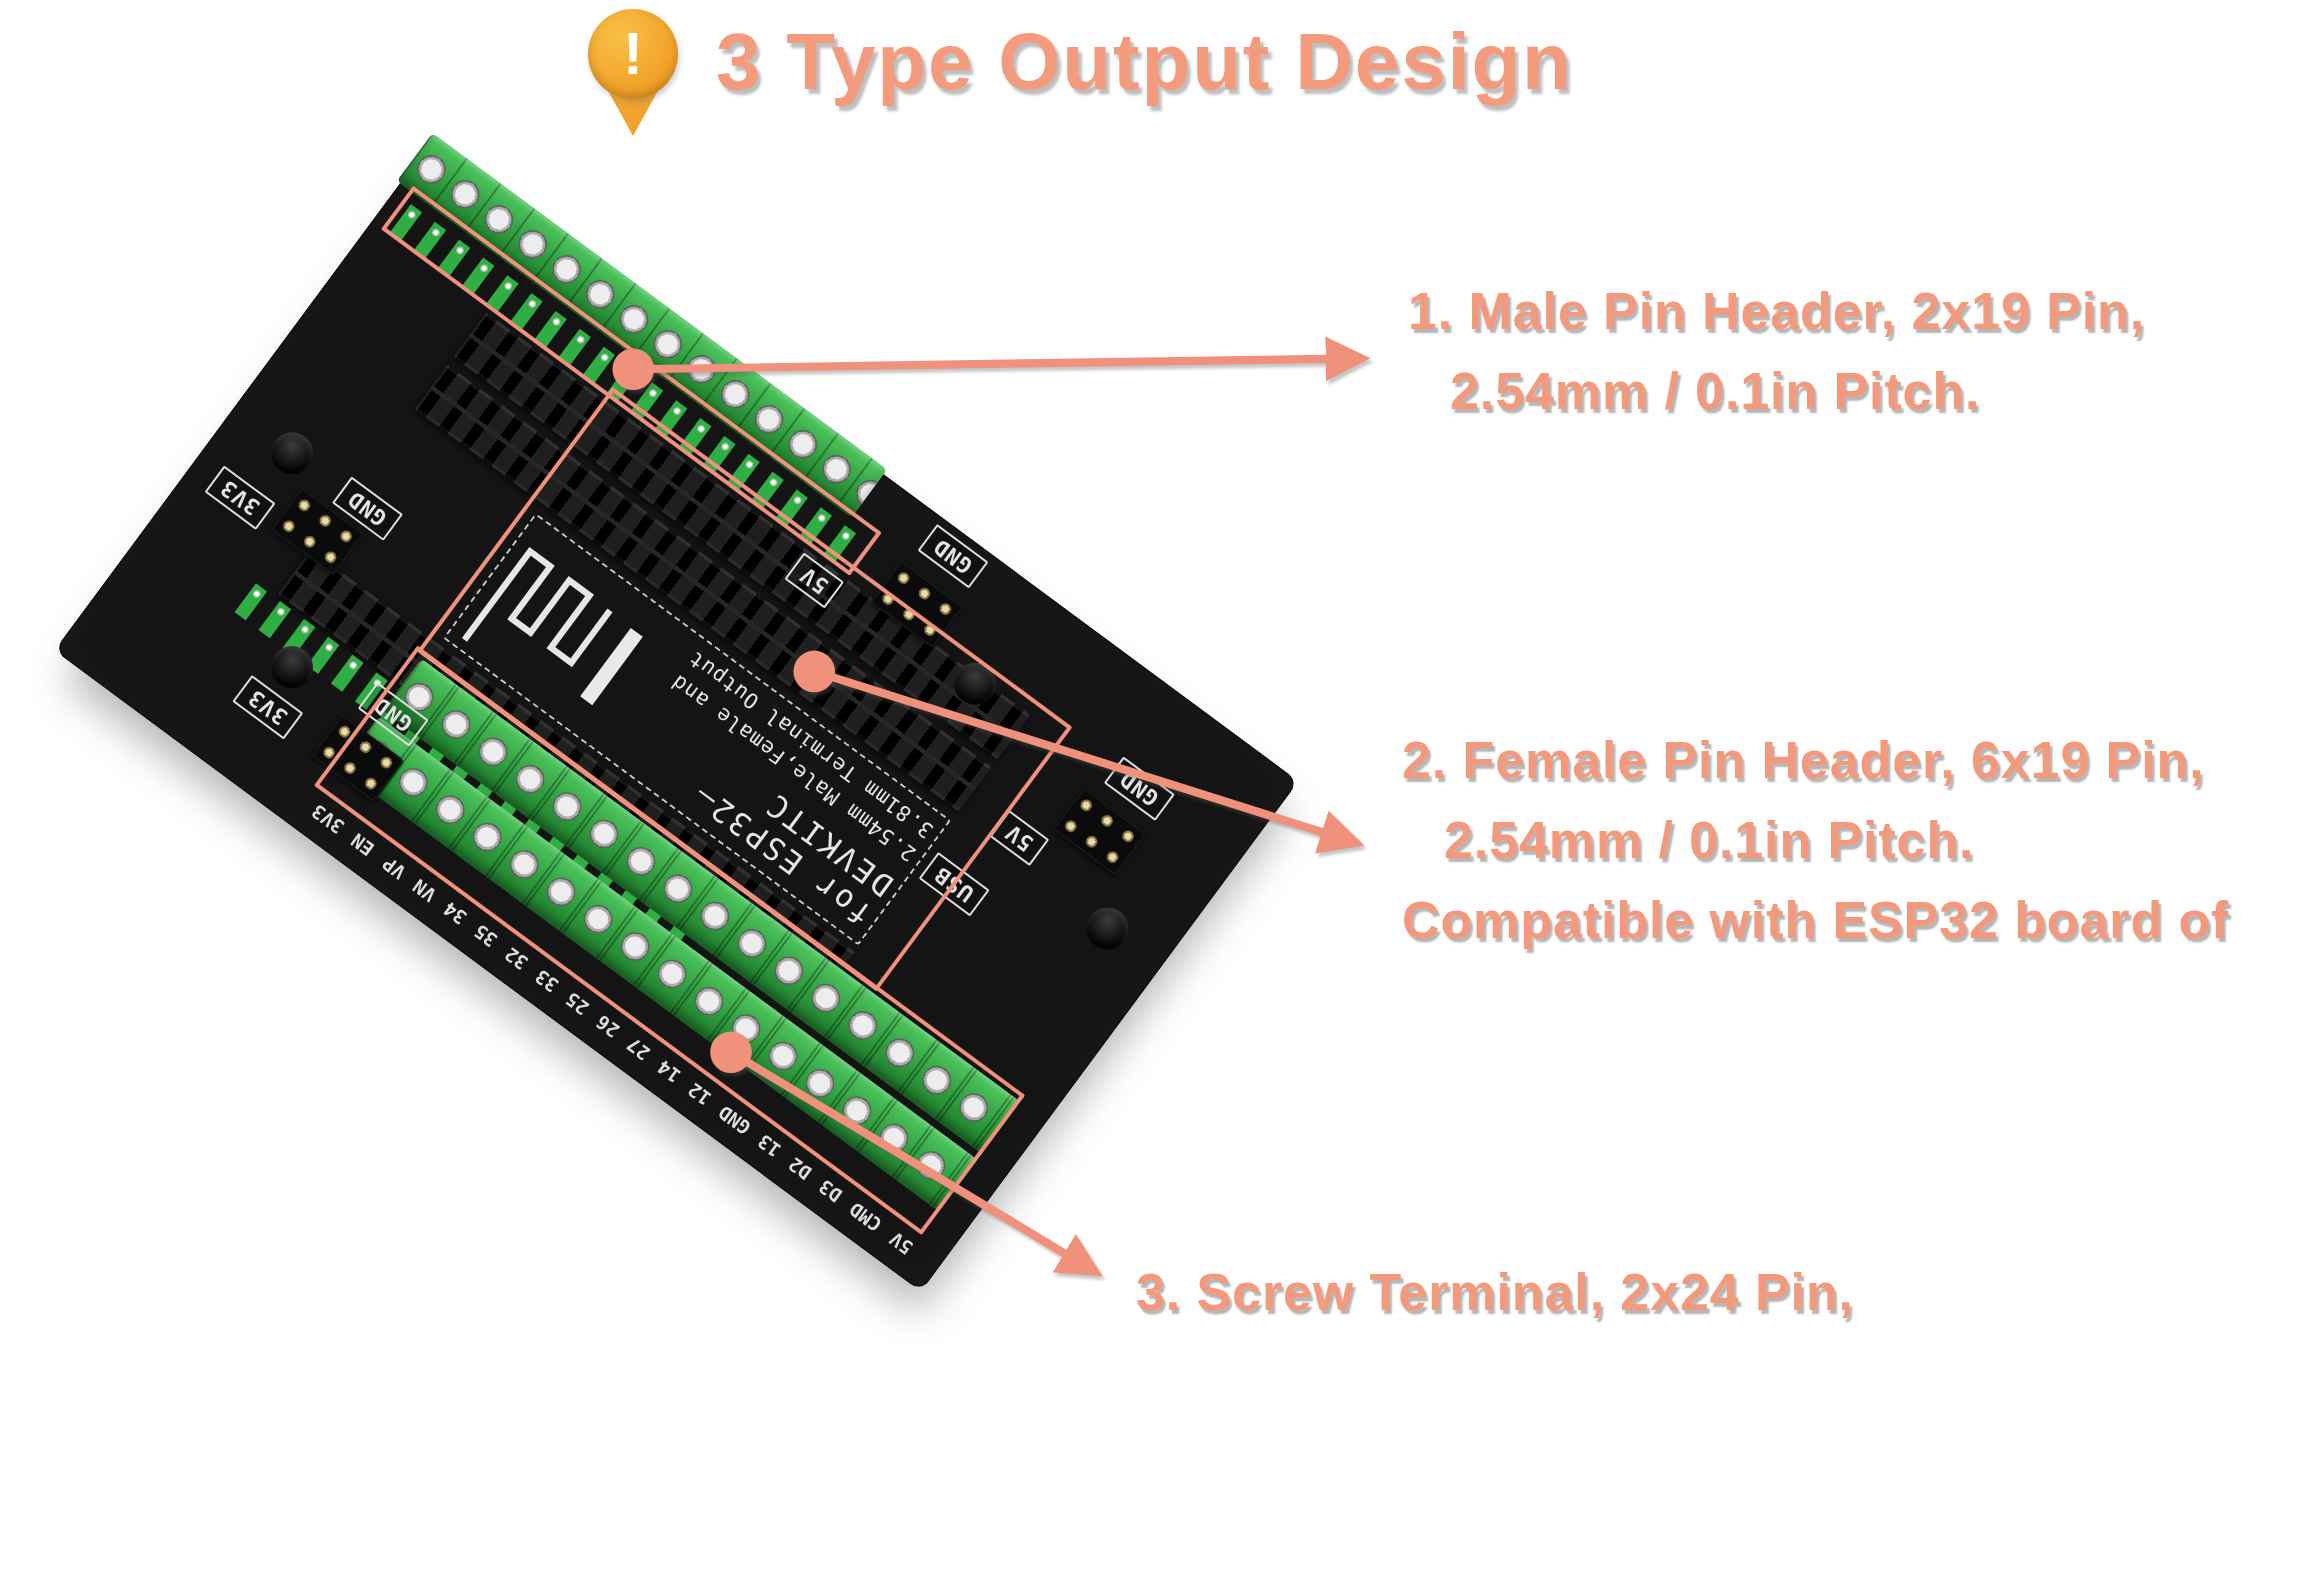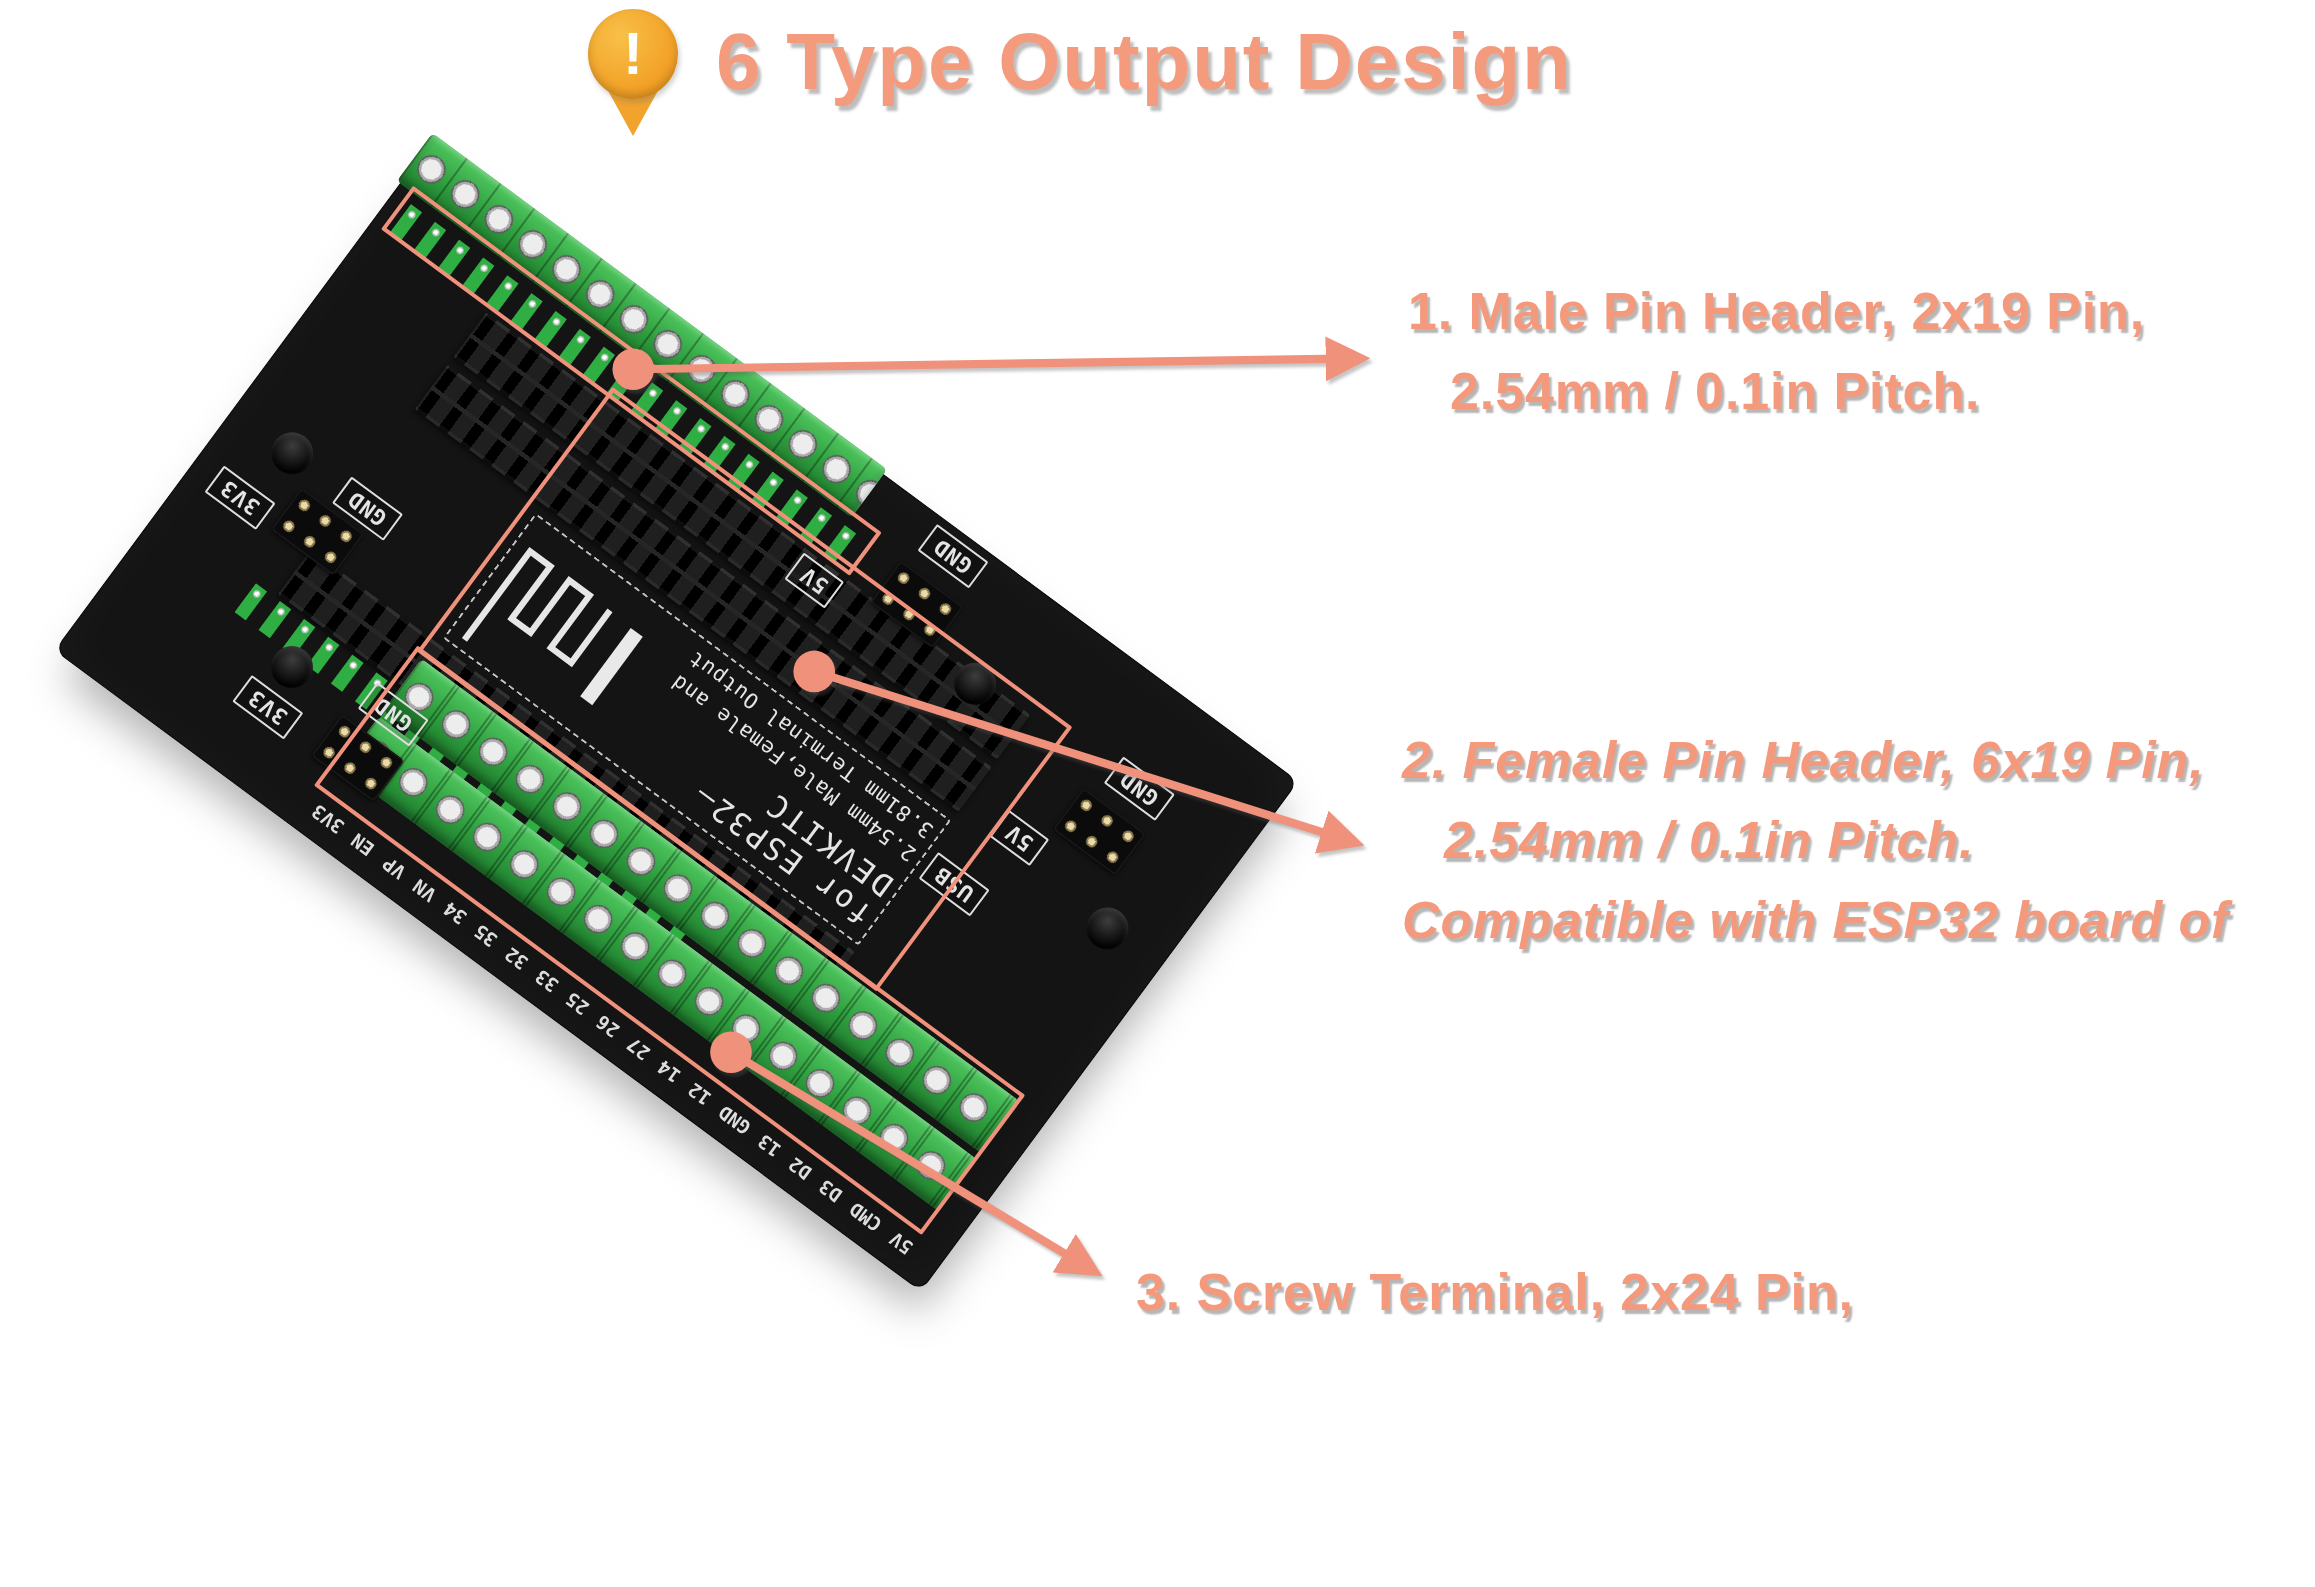--- a/index.html
+++ b/index.html
@@ -145,36 +145,36 @@
 
   
   .overlay { position:absolute; left:0; top:0; width:2316px; height:1588px; pointer-events:none; }
 
   
   .ann {
     position:absolute; color:#F4997C; font-weight:bold; font-size:52px; line-height:80px;
     letter-spacing:0.9px; white-space:nowrap; text-shadow:2.7px 3.6px 1.8px rgba(110,110,110,.5);
   }
   .ann-1 { left:1408px; top:271px;  }
-  .ann-2 { left:1402px; top:720px;font-style:italic;  }
+  .ann-2 { left:1402px; top:720px;  }
   .ann-3 { left:1136px; top:1252px; }
   .ann .ind { padding-left:42px; }
 </style>
 </head>
 <body>
 
 <div class="canvas">
 
   <div class="title-row">
     <div class="pin-icon">
       <div class="pin-tail"></div>
       <div class="pin-head"></div>
       <div class="pin-excl">!</div>
     </div>
-    <div class="title-text">6 Type Output Design</div>
+    <div class="title-text">3 Type Output Design</div>
   </div>
 
   <div class="pcb">
 
     <div class="screw-row row-top"></div>
     <div class="pinrow pinrow-1"></div>
 
     <div class="fstrip fs1"></div>
     <div class="fstrip fs2"></div>
 

